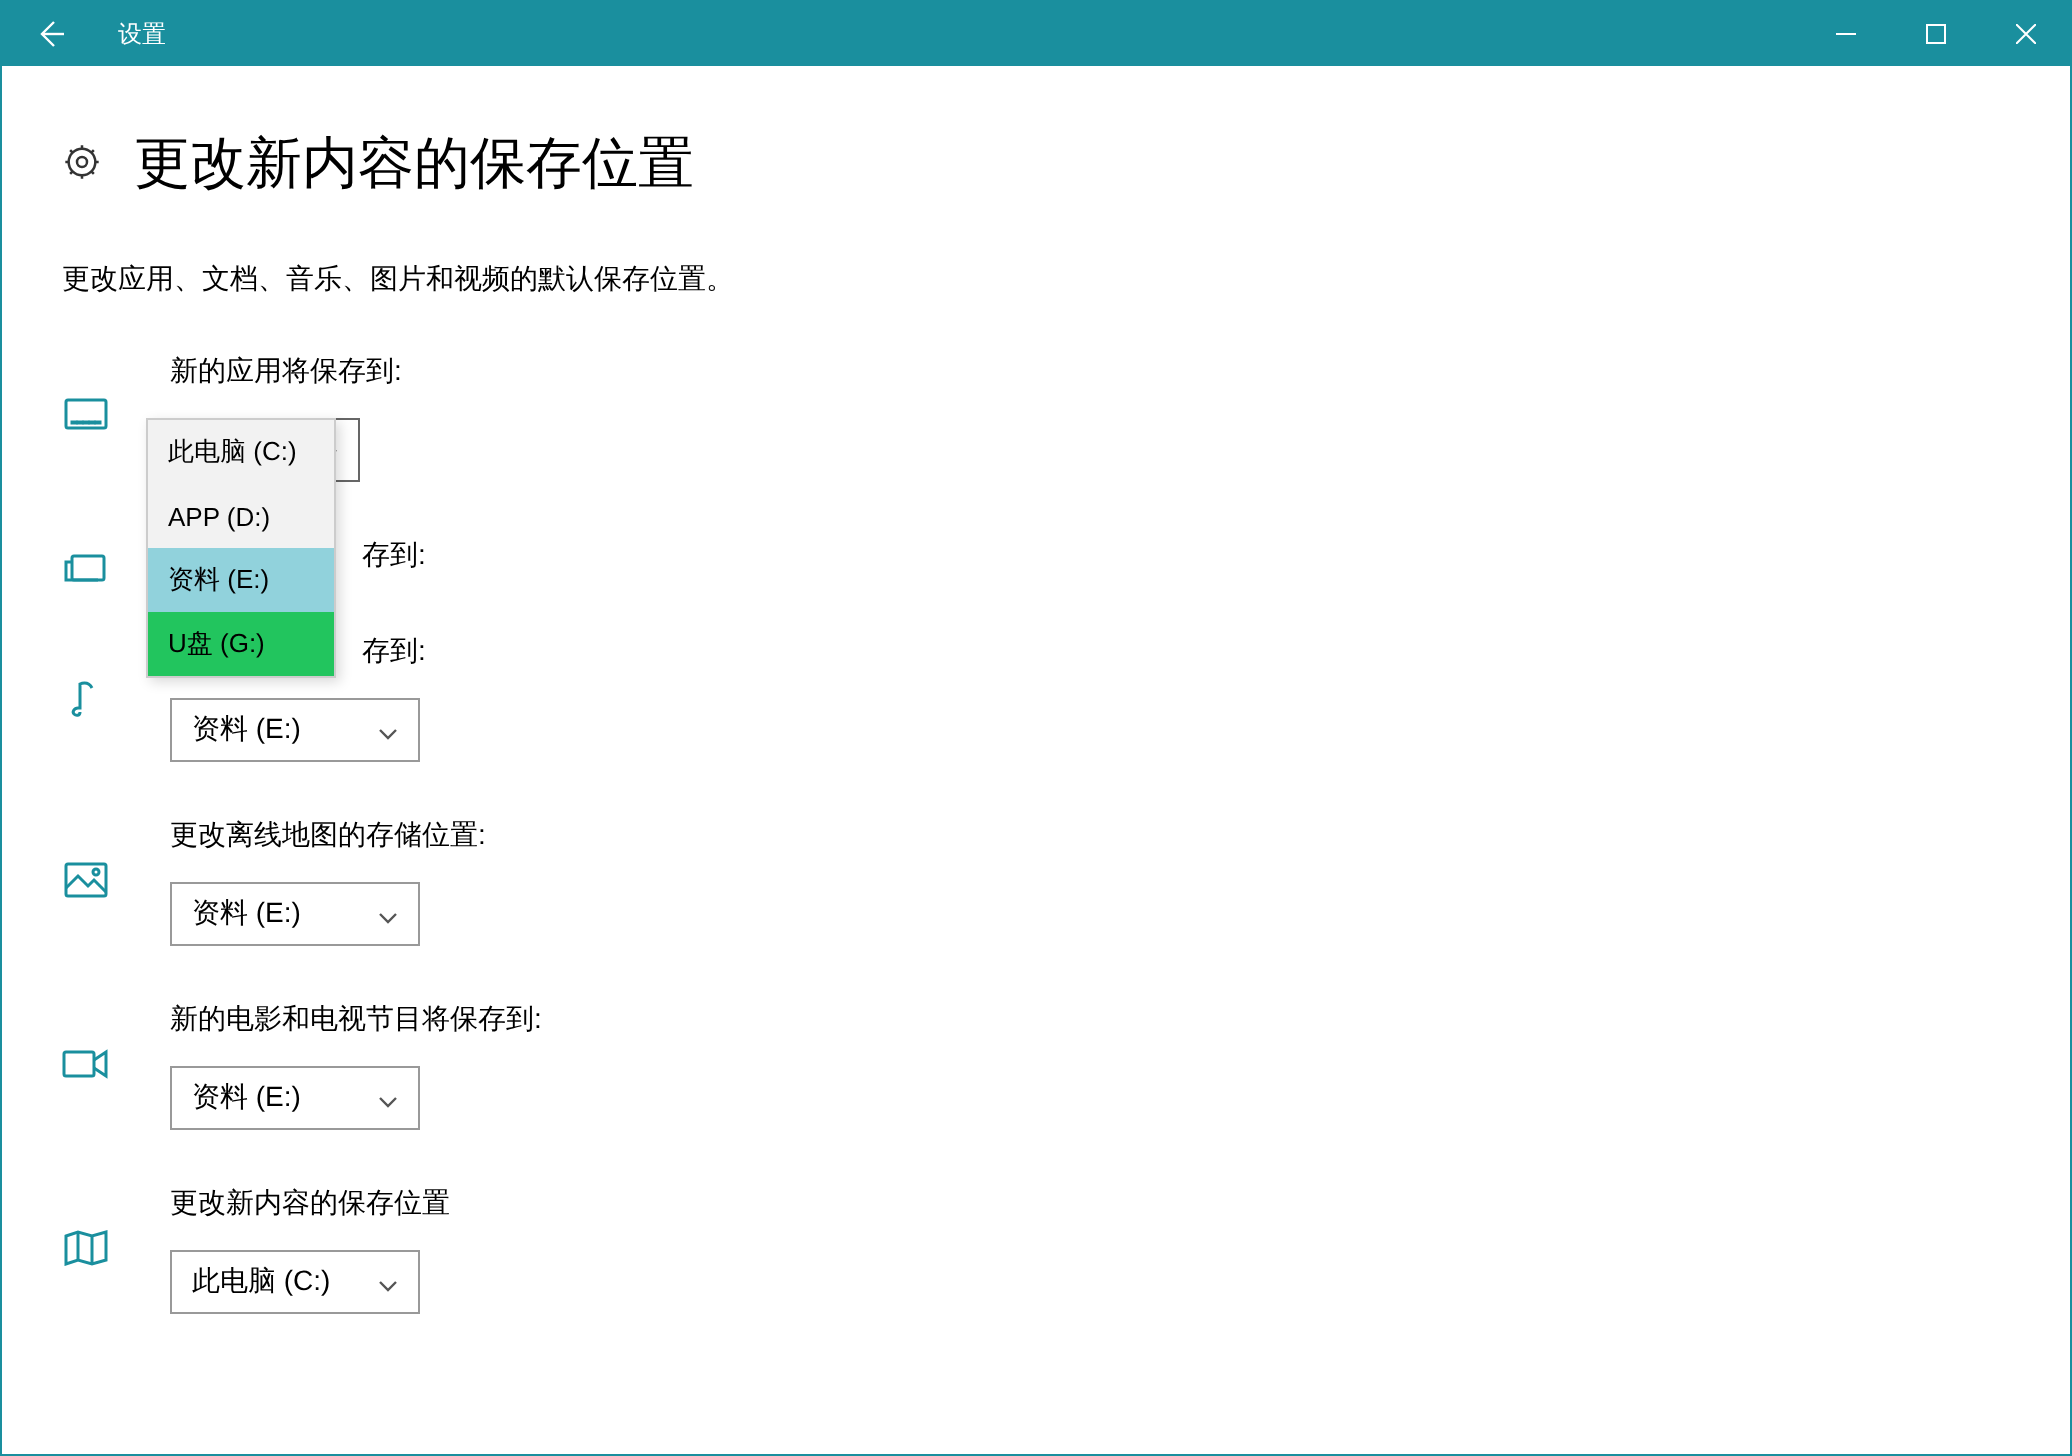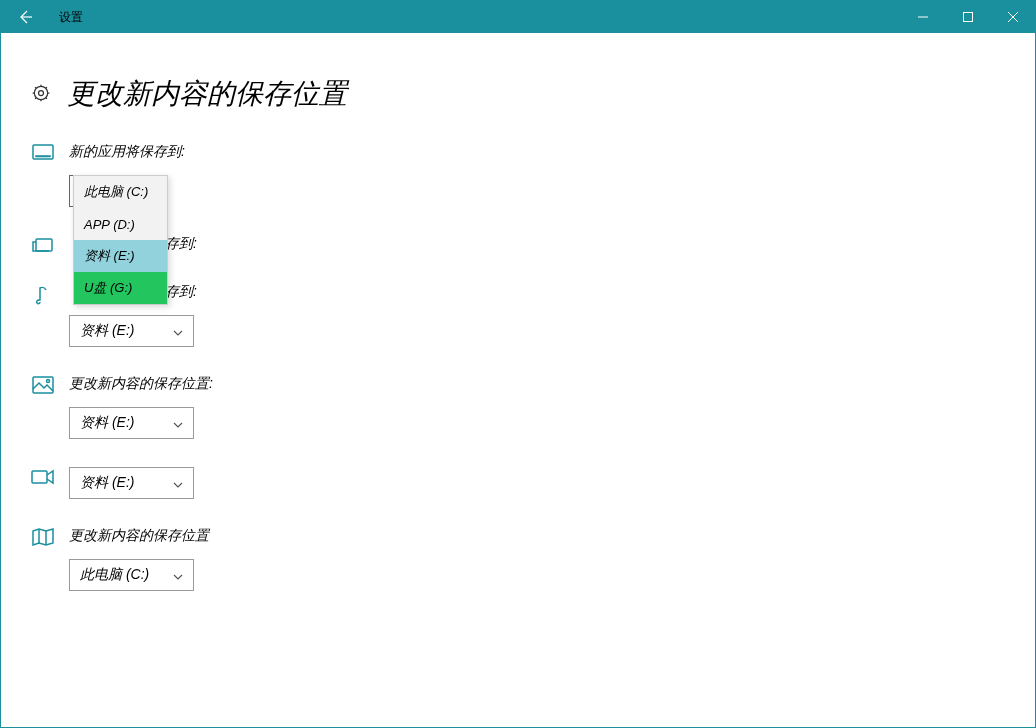--- a/index.html
+++ b/index.html
@@ -19,56 +19,55 @@
     display: flex;
     align-items: center;
     justify-content: center;
     background: #1a8f9e;
   }
   .title-text {
     display: flex;
     align-items: center;
     padding-left: 10px;
     font-size: 12px;
-    color: #000000;
+    color: #ffffff;
     flex: 0 0 auto;
   }
   .win-controls {
     margin-left: auto;
     display: flex;
   }
   .win-btn {
     width: 45px;
     display: flex;
     align-items: center;
     justify-content: center;
   }
   .content {
-    padding: 32px 30px 30px 30px;
-    font-style: italic;
+    padding: 20px 30px 30px 30px;
   }
   .header-row {
     display: flex;
     align-items: center;
     gap: 16px;
     margin-bottom: 30px;
     margin-top: 10px;
   }
   .page-title {
     font-size: 28px;
     font-weight: 400;
   }
   .subtitle {
     font-size: 14px;
     margin-bottom: 28px;
   }
   .setting-block {
     display: flex;
-    align-items: flex-start;
-    gap: 14px;
+    align-items: center;
+    gap: 30px;
     margin-bottom: 28px;
     position: relative;
   }
   .setting-icon {
     width: 24px;
     height: 24px;
     color: #1a8f9e;
     flex-shrink: 0;
     display: flex;
     align-items: center;
@@ -162,20 +161,21 @@
     <span class="gear-icon">
       <svg viewBox="0 0 24 24" fill="none" stroke="#333" stroke-width="1.5">
         <circle cx="12" cy="12" r="3"></circle>
         <path d="M12 2 L12 4 M12 20 L12 22 M4.9 4.9 L6.3 6.3 M17.7 17.7 L19.1 19.1 M2 12 L4 12 M20 12 L22 12 M4.9 19.1 L6.3 17.7 M17.7 6.3 L19.1 4.9"></path>
         <circle cx="12" cy="12" r="8"></circle>
       </svg>
     </span>
     <span class="page-title">更改新内容的保存位置</span>
   </div>
 
+  <div class="subtitle">更改应用、文档、音乐、图片和视频的默认保存位置。</div>
 
   <div class="setting-block">
     <span class="setting-icon">
       <svg width="22" height="18" viewBox="0 0 22 18" fill="none" stroke="#1a8f9e" stroke-width="1.5">
         <rect x="1" y="1" width="20" height="14" rx="1"></rect>
         <rect x="4" y="12" width="2" height="0.5" fill="#1a8f9e"></rect>
         <rect x="7" y="12" width="2" height="0.5" fill="#1a8f9e"></rect>
         <rect x="10" y="12" width="2" height="0.5" fill="#1a8f9e"></rect>
         <rect x="13" y="12" width="2" height="0.5" fill="#1a8f9e"></rect>
         <rect x="16" y="12" width="2" height="0.5" fill="#1a8f9e"></rect>
@@ -234,40 +234,41 @@
 
   <div class="setting-block">
     <span class="setting-icon">
       <svg width="22" height="18" viewBox="0 0 22 18" fill="none" stroke="#1a8f9e" stroke-width="1.5">
         <rect x="1" y="1" width="20" height="16" rx="1"></rect>
         <path d="M1 13 L7 7 L12 12 L15 9 L21 15"></path>
         <circle cx="16" cy="5" r="1.5"></circle>
       </svg>
     </span>
     <div class="setting-body">
-      <div class="setting-label">更改新内容的保存位置:</div>
+      <div class="setting-label">更改离线地图的存储位置:</div>
       <div class="dropdown">
         <span>资料 (E:)</span>
         <span class="chev">
           <svg width="10" height="6" viewBox="0 0 10 6" fill="none" stroke="#555" stroke-width="1.2">
               <path d="M1 1 L5 5 L9 1"></path>
             </svg>
         </span>
       </div>
     </div>
   </div>
 
   <div class="setting-block">
     <span class="setting-icon">
       <svg width="24" height="16" viewBox="0 0 24 16" fill="none" stroke="#1a8f9e" stroke-width="1.5">
         <rect x="1" y="2" width="15" height="12" rx="1"></rect>
         <path d="M16 6 L22 2 L22 14 L16 10"></path>
       </svg>
     </span>
     <div class="setting-body">
+      <div class="setting-label">新的电影和电视节目将保存到:</div>
       <div class="dropdown">
         <span>资料 (E:)</span>
         <span class="chev">
           <svg width="10" height="6" viewBox="0 0 10 6" fill="none" stroke="#555" stroke-width="1.2">
               <path d="M1 1 L5 5 L9 1"></path>
             </svg>
         </span>
       </div>
     </div>
   </div>

